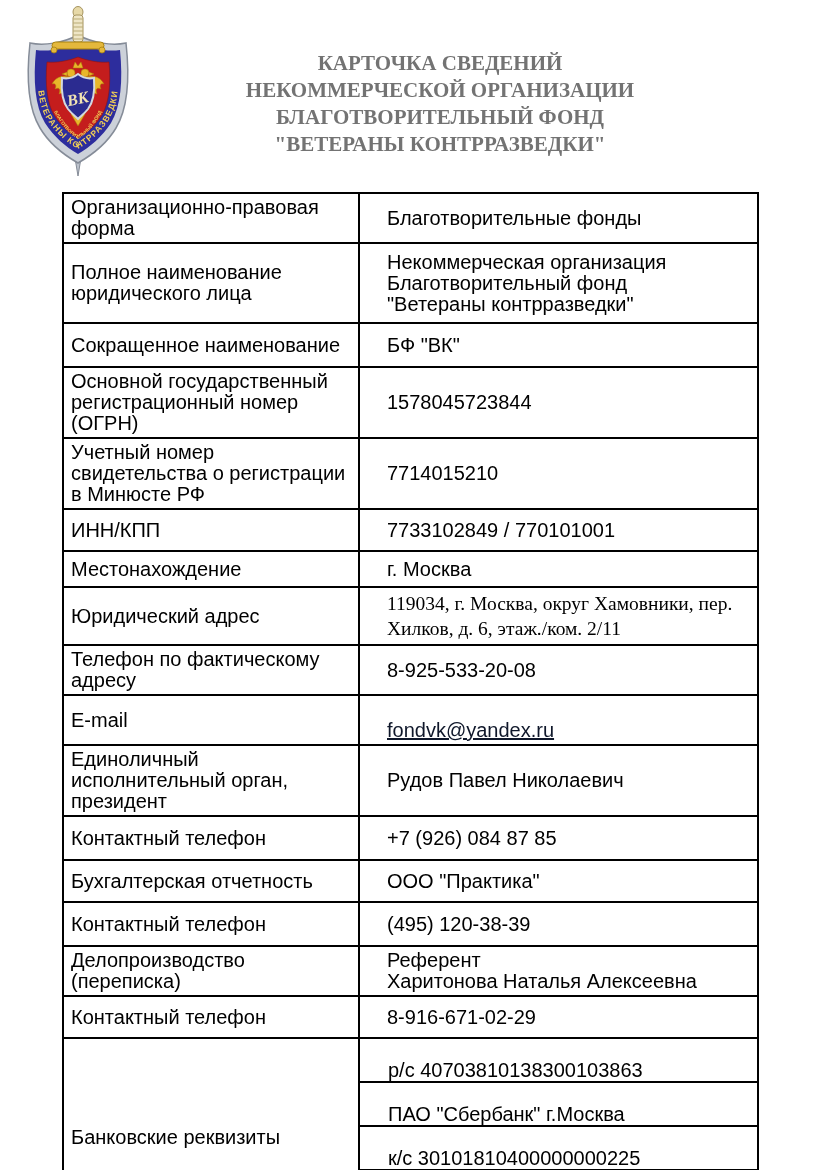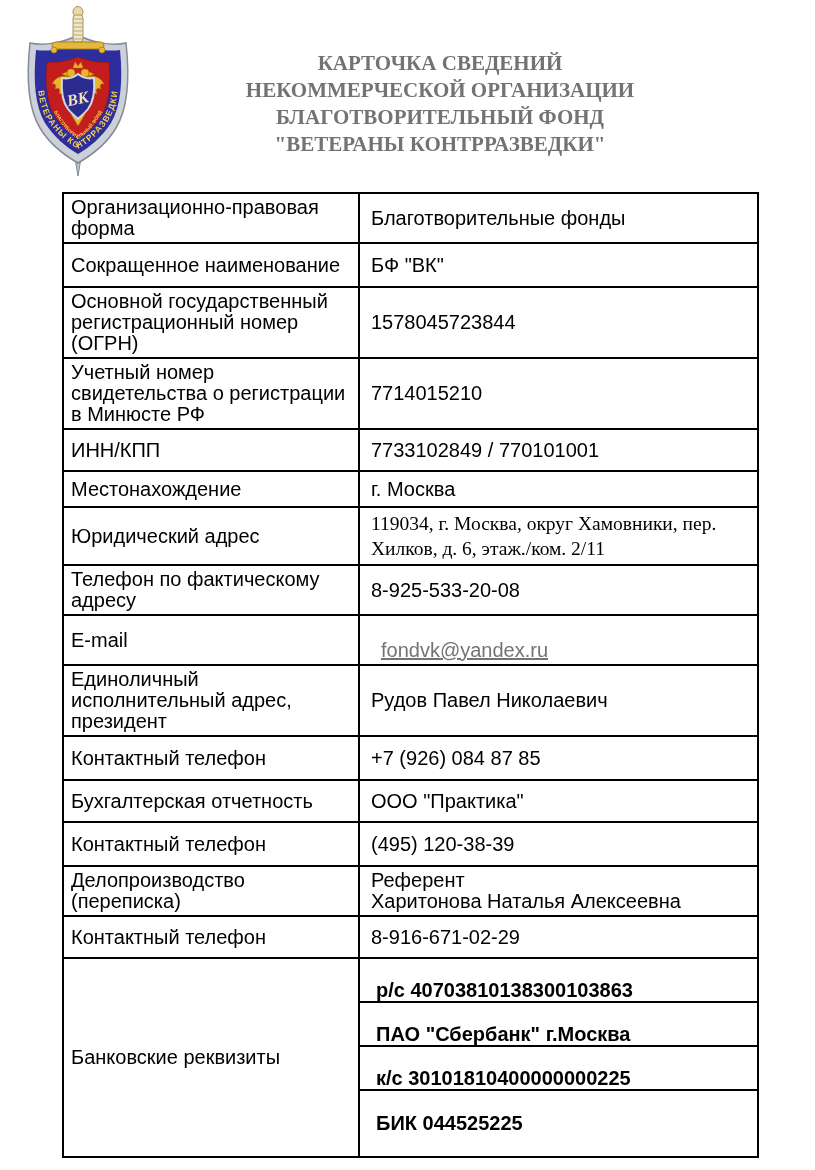--- a/index.html
+++ b/index.html
@@ -21,27 +21,27 @@
   table.info-table {
     position:absolute; left:62px; top:192px; width:697px;
     border-collapse:collapse; table-layout:fixed;
   }
   td {
     border:2px solid #000; vertical-align:middle;
     padding:3px 8px 3px 7px; font-size:20px; line-height:21px;
     white-space:pre-line; overflow:hidden;
   }
   td.label { width:279px; }
-  td.value { padding-left:11px; }
+  td.value { padding-left:27px; }
   td.value-serif { font-family:Liberation Serif, serif; font-size:19.5px; line-height:25px; }
-  a.email-link { color:#737373; text-decoration:underline; cursor:pointer;margin-left:10px; }
+  a.email-link { color:#0f172a; text-decoration:underline; cursor:pointer; }
   td.bank { padding:0; }
   .bank-sub {
     box-sizing:border-box; height:23px; display:flex; align-items:center;
-    padding-left:16px; border-bottom:2px solid #000;font-weight:bold;
+    padding-left:28px; border-bottom:2px solid #000;
   }
   .bank-sub:last-child { border-bottom:none; }
 
   tr.r1{height:42px} tr.r2{height:80px} tr.r3{height:44px} tr.r4{height:56px}
   tr.r5{height:48px} tr.r6{height:42px} tr.r7{height:36px} tr.r8{height:52px}
   tr.r9{height:42px} tr.r10{height:40px} tr.r11{height:48px} tr.r12{height:44px}
   tr.r13{height:42px} tr.r14{height:44px} tr.r15{height:50px} tr.r16{height:42px}
   tr.r17{height:92px}
 </style>
 </head>
@@ -108,20 +108,26 @@
     <div>БЛАГОТВОРИТЕЛЬНЫЙ ФОНД</div>
     <div>"ВЕТЕРАНЫ КОНТРРАЗВЕДКИ"</div>
   </div>
 
   <table class="info-table">
     <tbody>
       <tr class="r1">
         <td class="label">Организационно-правовая форма</td>
         <td class="value">Благотворительные фонды</td>
       </tr>
+      <tr class="r2">
+        <td class="label">Полное наименование юридического лица</td>
+        <td class="value">Некоммерческая организация
+Благотворительный фонд
+"Ветераны контрразведки"</td>
+      </tr>
       <tr class="r3">
         <td class="label">Сокращенное наименование</td>
         <td class="value">БФ "ВК"</td>
       </tr>
       <tr class="r4">
         <td class="label">Основной государственный регистрационный номер (ОГРН)</td>
         <td class="value">1578045723844</td>
       </tr>
       <tr class="r5">
         <td class="label">Учетный номер свидетельства о регистрации в Минюсте РФ</td>
@@ -144,21 +150,21 @@
         <td class="label">Телефон по фактическому адресу</td>
         <td class="value">8-925-533-20-08</td>
       </tr>
       <tr class="r10">
         <td class="label">E-mail</td>
         <td class="value">
           <a class="email-link">fondvk@yandex.ru</a>
         </td>
       </tr>
       <tr class="r11">
-        <td class="label">Единоличный исполнительный адрес, президент</td>
+        <td class="label">Единоличный исполнительный орган, президент</td>
         <td class="value">Рудов Павел Николаевич</td>
       </tr>
       <tr class="r12">
         <td class="label">Контактный телефон</td>
         <td class="value">+7 (926) 084 87 85</td>
       </tr>
       <tr class="r13">
         <td class="label">Бухгалтерская отчетность</td>
         <td class="value">ООО "Практика"</td>
       </tr>

